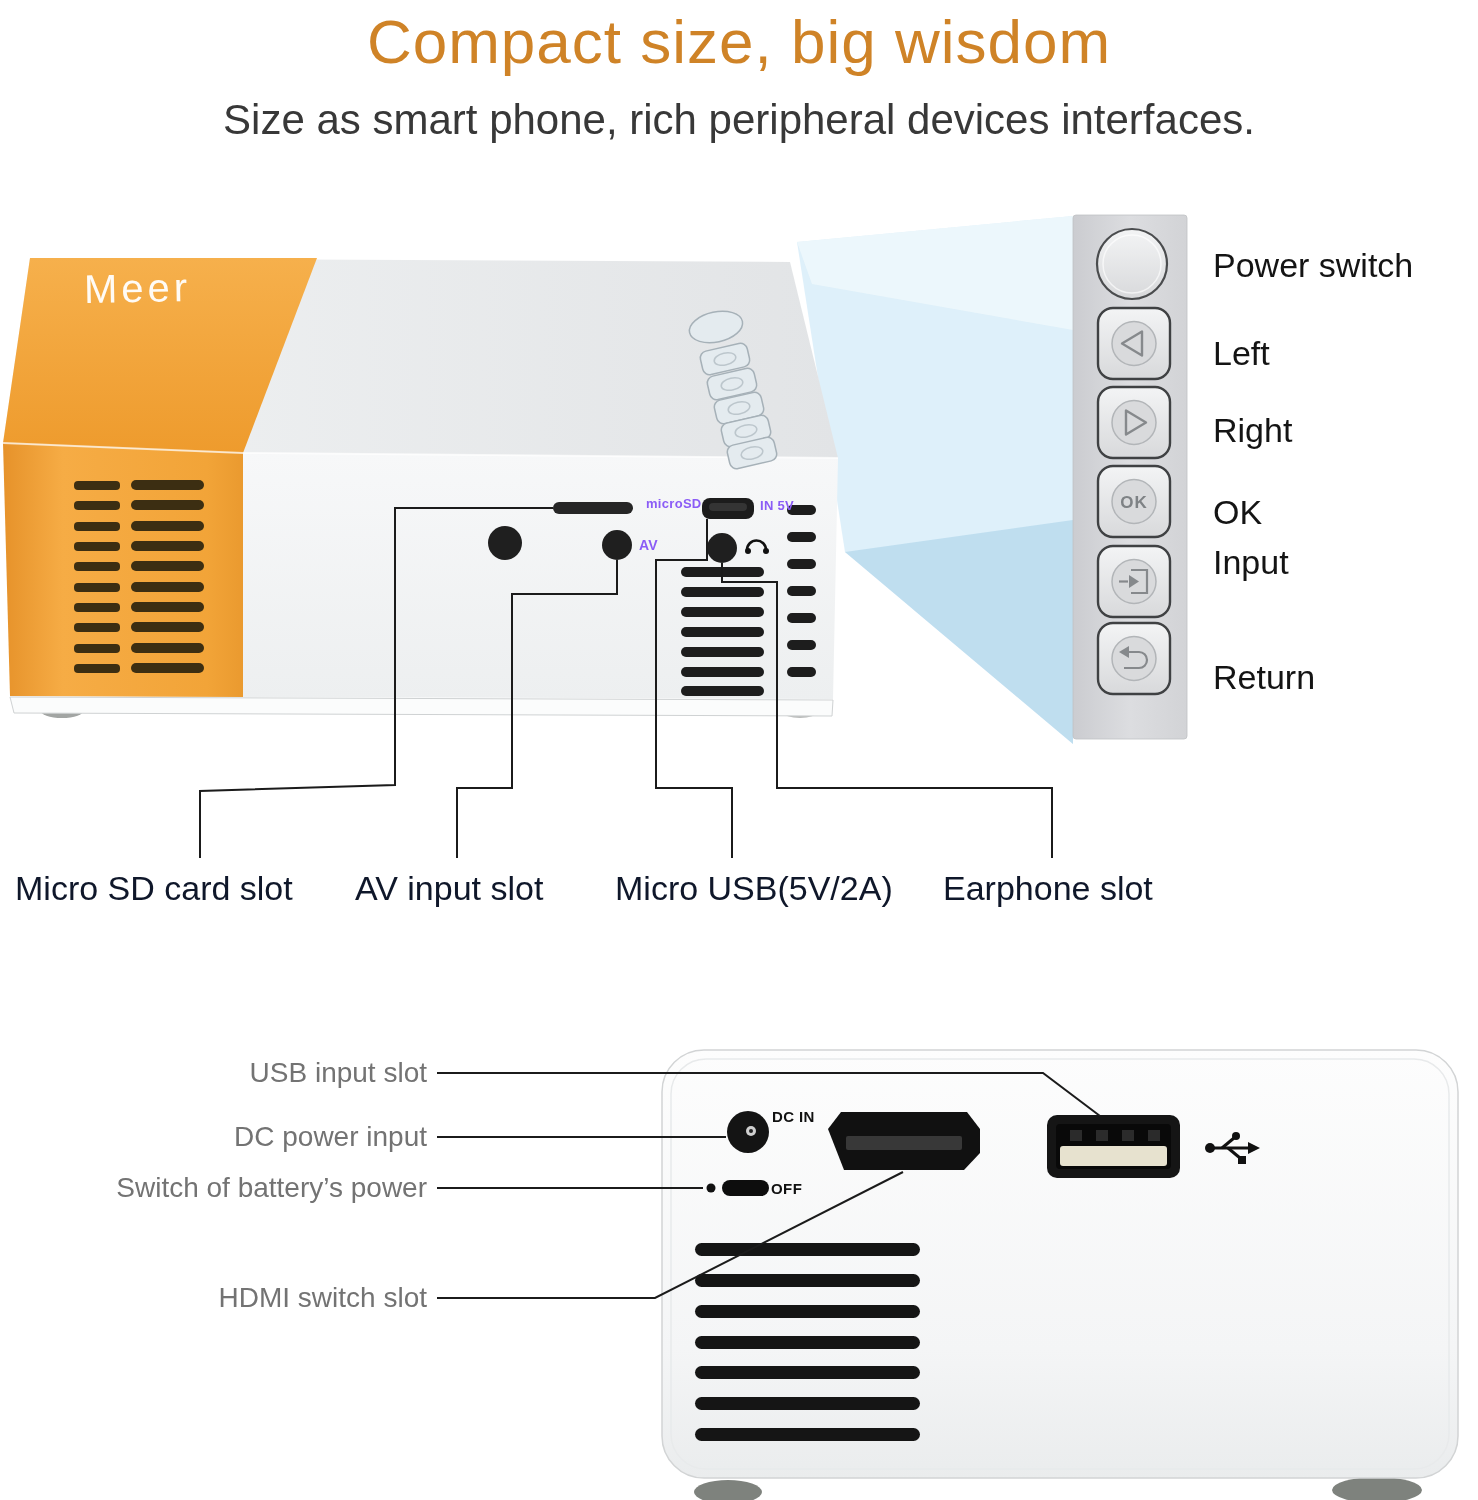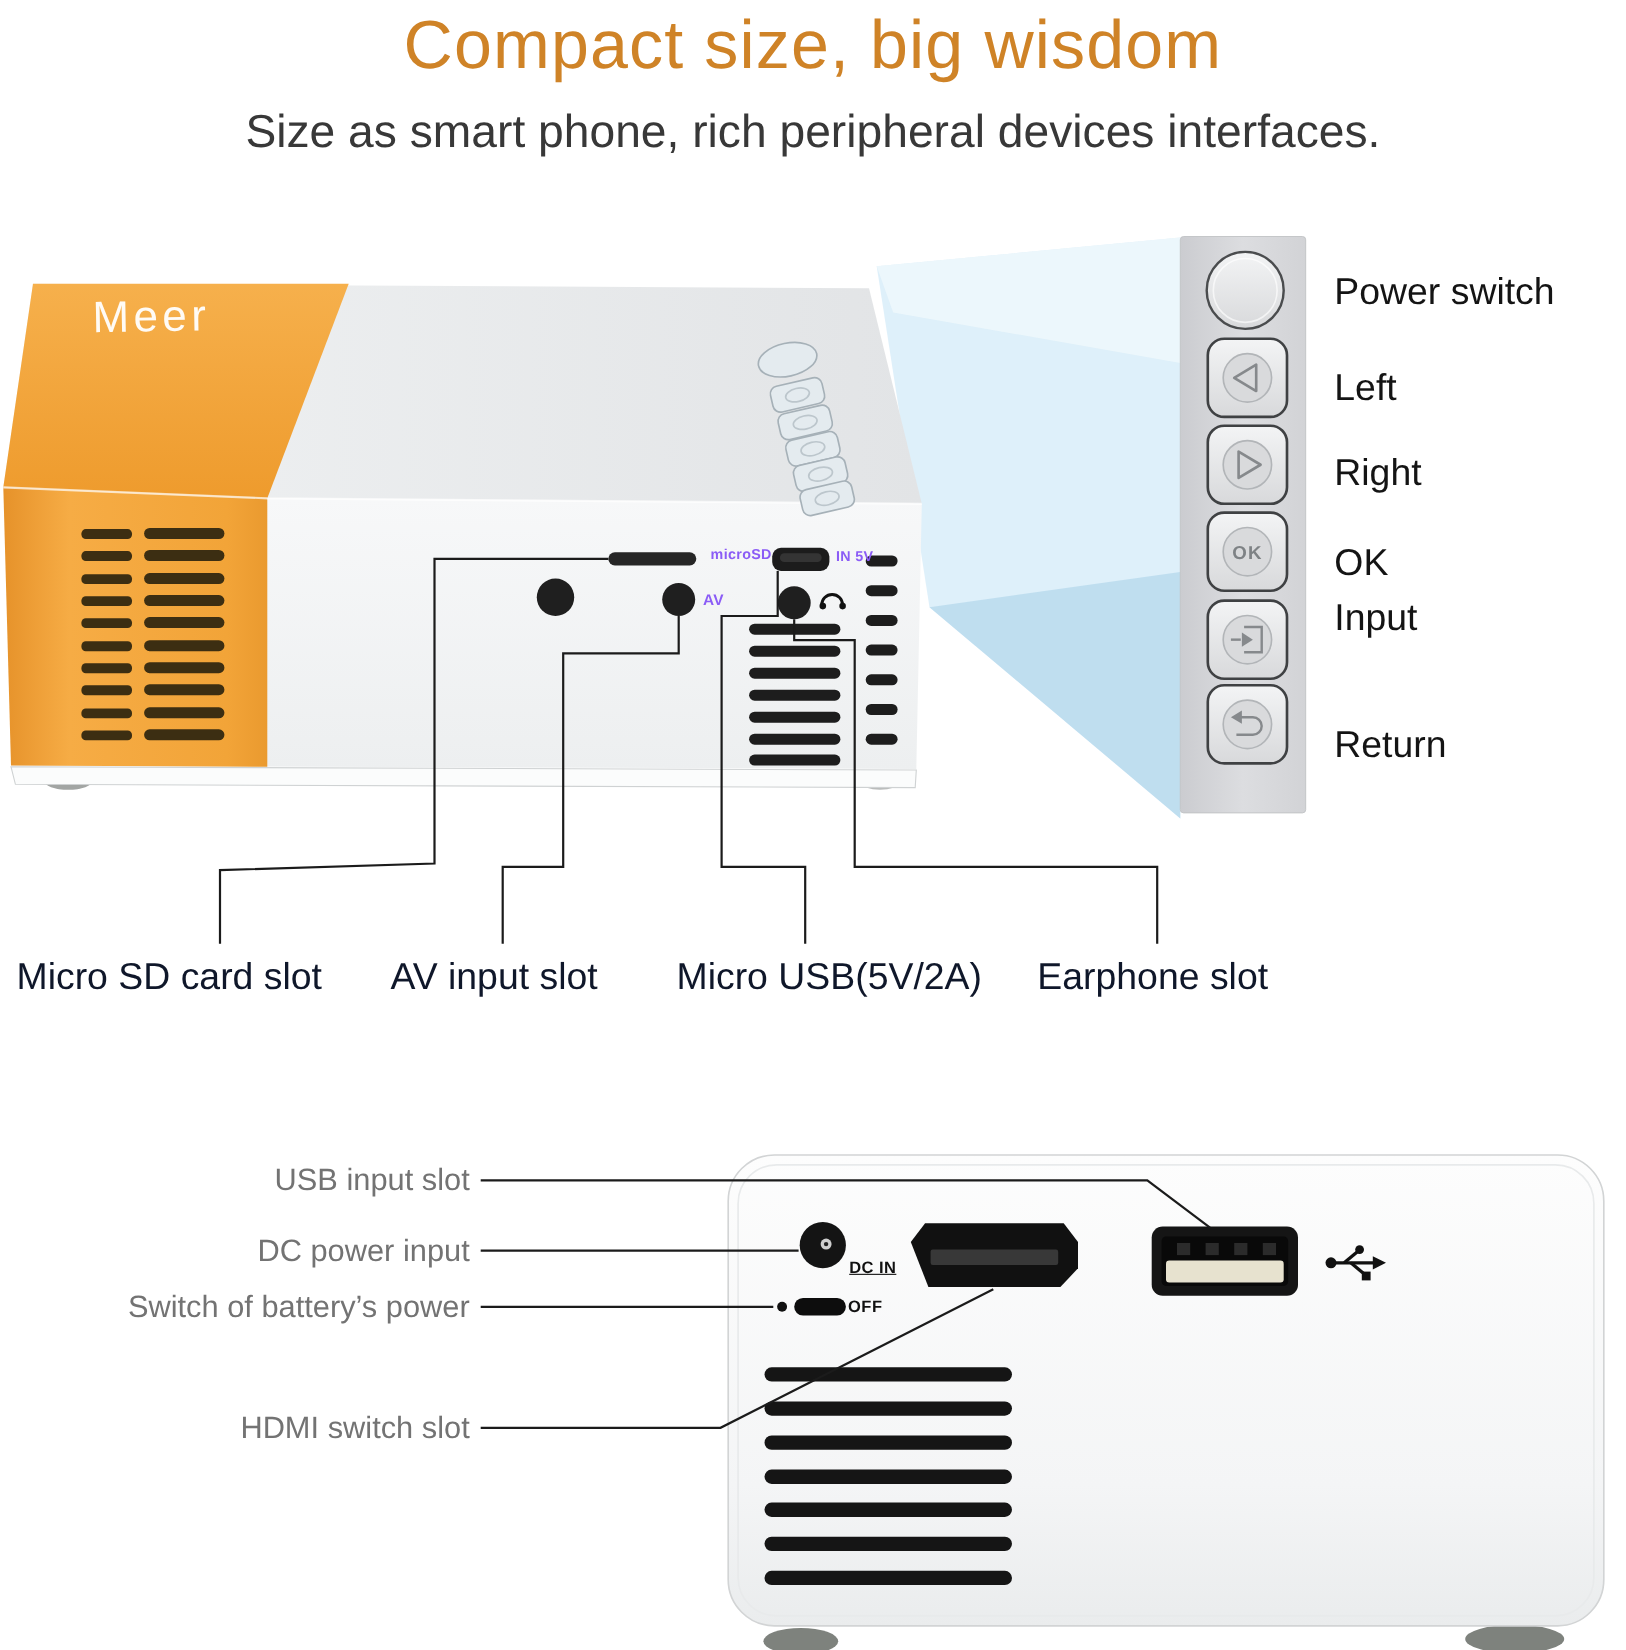--- a/index.html
+++ b/index.html
@@ -238,21 +238,21 @@
   </g>
 </svg>
 
 <div class="abs title">Compact size, big wisdom</div>
 <div class="abs subtitle">Size as smart phone, rich peripheral devices interfaces.</div>
 <div class="abs brand">Meer</div>
 
 <div class="abs mark" style="left:646px;top:496px;">microSD</div>
 <div class="abs mark" style="left:760px;top:498px;">IN 5V</div>
 <div class="abs mark" style="left:639px;top:537px;font-size:14px;">AV</div>
-<div class="abs mark-dark" style="left:772px;top:1144px;text-decoration:underline;">DC IN</div>
+<div class="abs mark-dark" style="left:772px;top:1108px;">DC IN</div>
 <div class="abs mark-dark" style="left:771px;top:1180px;">OFF</div>
 
 <div class="abs plabel" style="top:245px;">Power switch</div>
 <div class="abs plabel" style="top:333px;">Left</div>
 <div class="abs plabel" style="top:410px;">Right</div>
 <div class="abs plabel" style="top:492px;">OK</div>
 <div class="abs plabel" style="top:542px;">Input</div>
 <div class="abs plabel" style="top:657px;">Return</div>
 
 <div class="abs clabel" style="left:15px;">Micro SD card slot</div>

